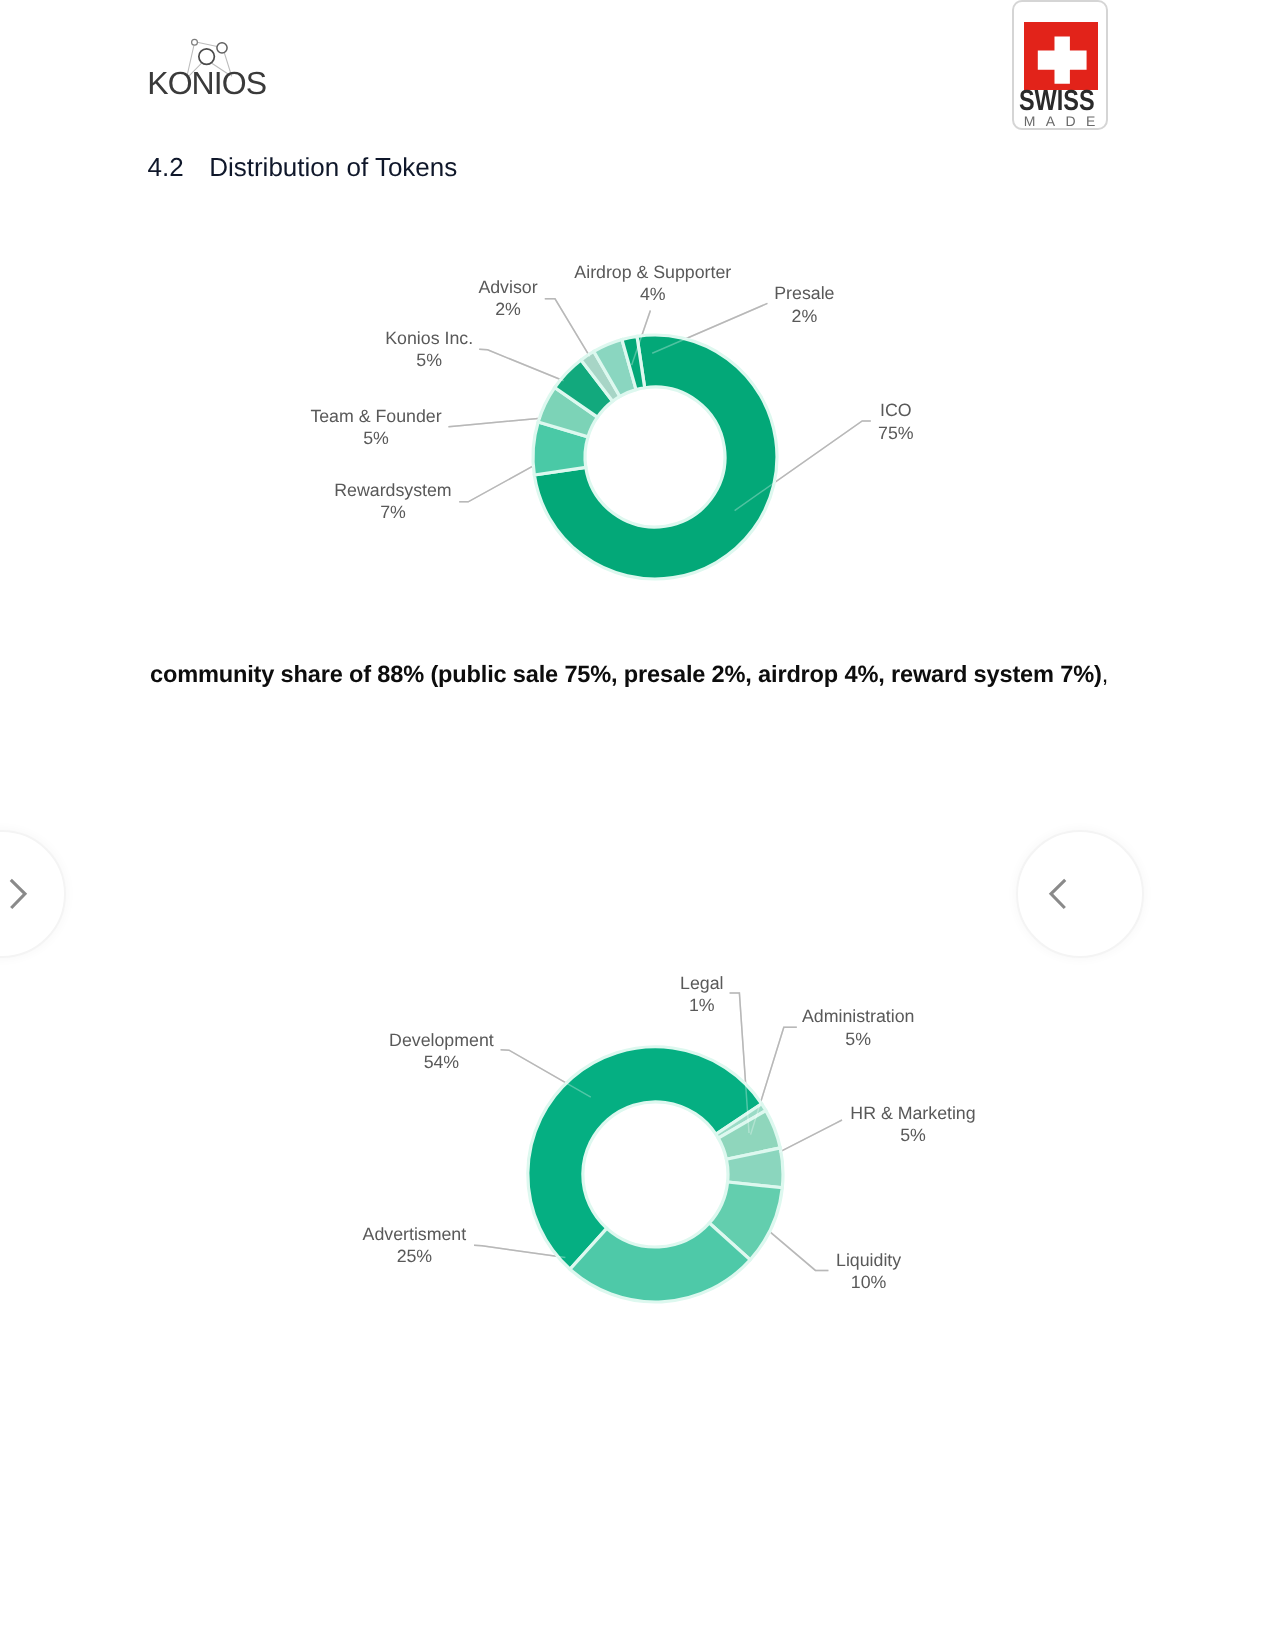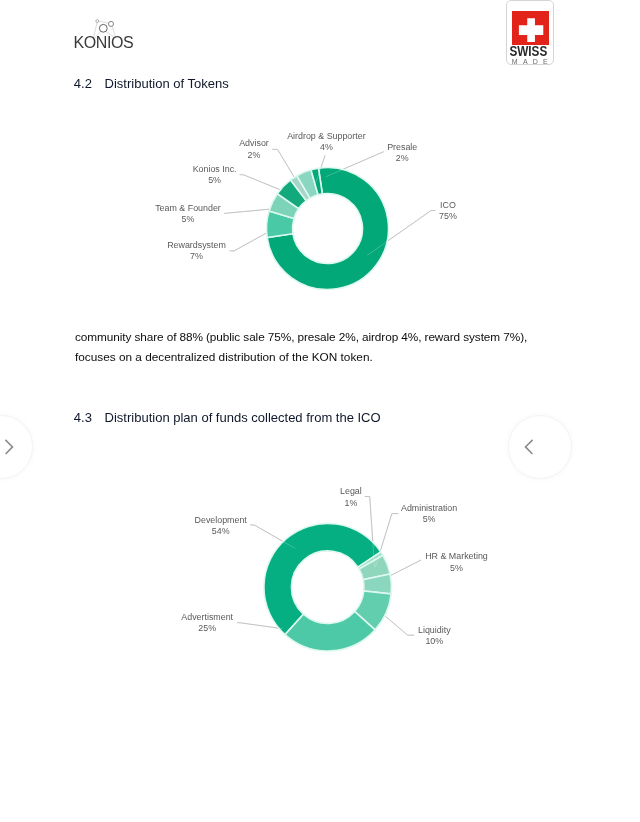--- a/index.html
+++ b/index.html
@@ -32,21 +32,21 @@
   .nav.right{right:-31.5px;top:399px;}
   .nav svg{position:absolute;top:50%;transform:translateY(-50%);}
   .nav.left svg{left:34.3px;}
   .nav.right svg{left:15.2px;}
 
   
   .h2{position:absolute;left:73.8px;font-size:13px;color:#0f172a;white-space:nowrap;}
   .h2 .num{display:inline-block;width:30.8px;}
   .para{position:absolute;left:75px;width:481px;font-size:11.8px;line-height:20.2px;
         color:#0d0d0d;}
-  .para b{font-weight:400;letter-spacing:-0.09px;}
+  .para b{font-weight:700;letter-spacing:-0.09px;}
   .ln{height:20.2px;white-space:nowrap;}
   .ln.just{text-align:justify;text-align-last:justify;white-space:normal;}
 
   
   .chart{position:absolute;left:0;top:0;}
   text.lbl{font-family:"Liberation Sans",sans-serif;font-size:8.9px;fill:#595959;}
 </style>
 </head>
 <body>
 
@@ -133,26 +133,22 @@
         <text class="lbl" x="254" y="141.6" text-anchor="middle">2%</text>
         <text class="lbl" x="326.4" y="123" text-anchor="middle">Airdrop &amp; Supporter</text>
         <text class="lbl" x="326.4" y="134.2" text-anchor="middle">4%</text>
         <text class="lbl" x="402.2" y="133.6" text-anchor="middle">Presale</text>
         <text class="lbl" x="402.2" y="144.79999999999998" text-anchor="middle">2%</text>
       </g>
     </svg>
 
   <div class="para" style="top:311px">
     <div class="ln"><b>community share of 88% (public sale 75%, presale 2%, airdrop 4%, reward system 7%)</b><span>,</span></div>
-    <div class="ln">focuses on a decentralized distribution of the KON token.</div>
   </div>
 
-  <div class="h2" style="top:394px">
-    <span class="num">4.3</span><span>Distribution plan of funds collected from the ICO</span>
-  </div>
 
   <svg class="chart" id="chart1" width="640" height="822">
       <g>
         <polyline points="250.3,508.9 254.5,509.1 295.4,532.6" fill="none" stroke="#9a9a9a" stroke-width="0.75"></polyline>
         <polyline points="364.8,480.5 369.7,480.5 374.5,550.5" fill="none" stroke="#9a9a9a" stroke-width="0.75"></polyline>
         <polyline points="398.4,497.6 391.9,497.6 375.3,551.3" fill="none" stroke="#9a9a9a" stroke-width="0.75"></polyline>
         <polyline points="421,544 417.5,545.8 389.4,560.2" fill="none" stroke="#9a9a9a" stroke-width="0.75"></polyline>
         <polyline points="414.2,619.2 407.7,619.2 385.3,600.2" fill="none" stroke="#9a9a9a" stroke-width="0.75"></polyline>
         <polyline points="237,606.6 241,606.9 282.7,612.7" fill="none" stroke="#9a9a9a" stroke-width="0.75"></polyline>
       </g>

